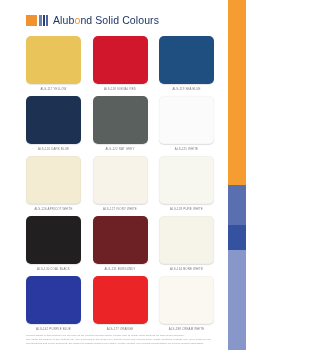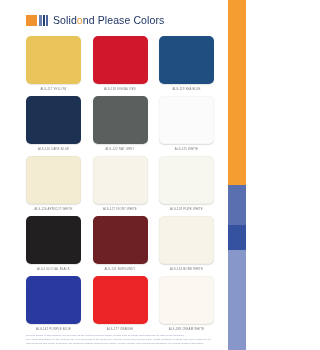--- a/index.html
+++ b/index.html
@@ -163,21 +163,21 @@
 
   <div class="header">
     <span class="logo-mark">
       <span class="logo-square" style="background: rgb(240, 146, 47);"></span>
       <span class="logo-bars">
         <i class="b1" style="background: rgb(109, 128, 180);"></i>
           <i class="b2" style="background: rgb(44, 63, 117);"></i>
           <i class="b3" style="background: rgb(77, 98, 160);"></i>
       </span>
     </span>
-    <span class="title" style="color: rgb(31, 52, 100);"><span>Solid</span><span class="hl" style="color: rgb(240, 146, 47);">o</span><span>nd Please Colors</span></span>
+    <span class="title" style="color: rgb(31, 52, 100);"><span>Alub</span><span class="hl" style="color: rgb(240, 146, 47);">o</span><span>nd Solid Colours</span></span>
   </div>
 
   <div class="grid">
 
     <div class="row">
       <div class="cell">
         <div class="swatch" style="background: rgb(232, 196, 90);"></div>
         <div class="swatch-label">ALS-117 YELLOW</div>
       </div>
       <div class="cell">

